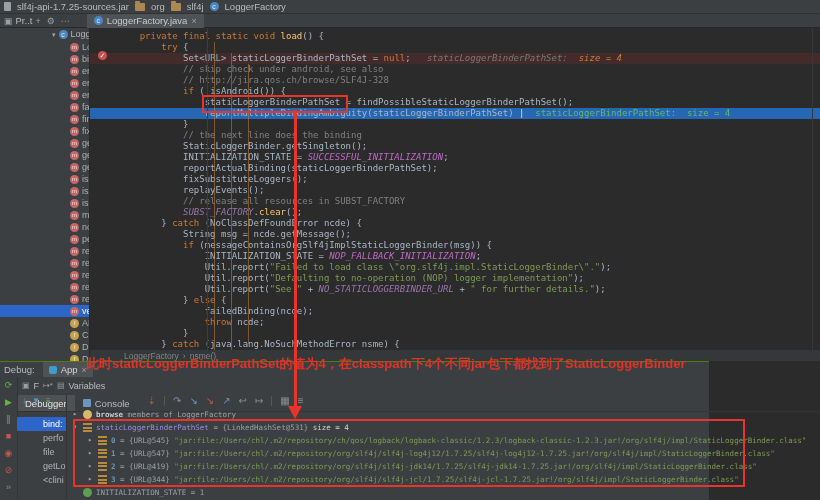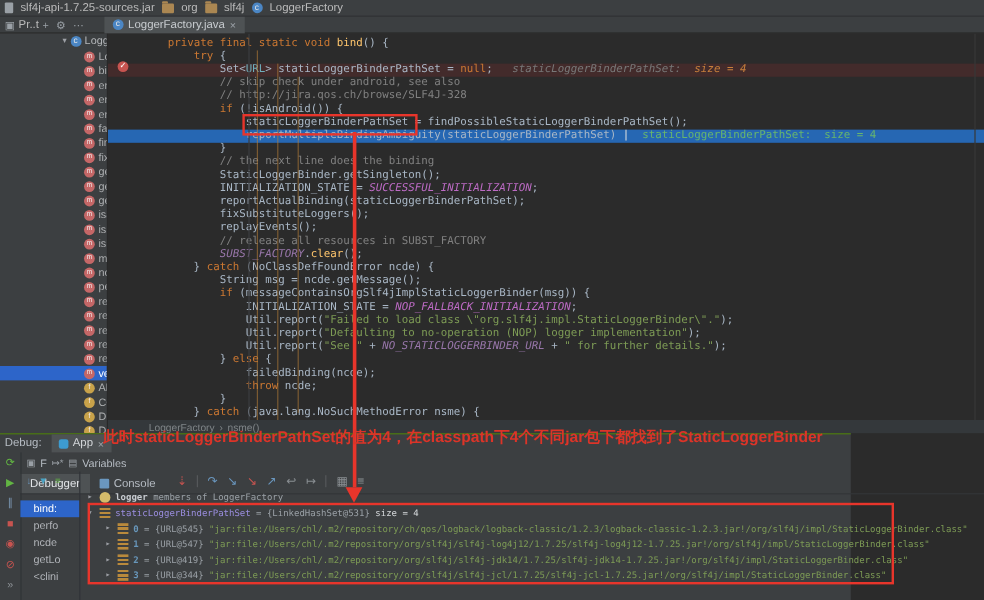--- a/index.html
+++ b/index.html
@@ -62,21 +62,21 @@
   #debug-toolbar{display:flex;align-items:center;gap:8px;margin-left:10px;font-size:10px}
   .tb-icon{cursor:default}
   .tb-sep{width:1px;height:10px;background:#55585a;display:inline-block}
   #left-strip{position:absolute;left:0;top:15px;width:17px;height:124px;border-right:1px solid #313438;
               display:flex;flex-direction:column;align-items:center}
   .strip-icon{height:17px;line-height:17px;font-size:9px}
   
   #frames-panel{position:absolute;left:17px;top:31px;width:49px;height:108px;border-right:1px solid #313438}
   #frames-toolbar{height:14px;display:flex;align-items:center;gap:6px;padding-left:5px;font-size:8px}
   #frames-list{position:absolute;left:0;top:24px;width:49px}
-  .frame-item{height:14px;line-height:14px;font-size:9px;color:#b0b3b8;padding-left:11px;white-space:nowrap;overflow:hidden}
+  .frame-item{height:14px;line-height:14px;font-size:9px;color:#b0b3b8;padding-left:26px;white-space:nowrap;overflow:hidden}
   .frame-item.sel{background:#2d65c9;color:#ffffff}
   
   #vars-header{position:absolute;left:17px;top:16px;height:15px;display:flex;align-items:center;gap:4px;font-size:9px;color:#b6bcc3}
   .hdr-icon{color:#9aa0a6;font-size:8px}
   #variables-list{position:absolute;left:66px;top:46px;width:754px}
   .var-row{height:13px;line-height:13px;font-family:"DejaVu Sans Mono",monospace;font-size:7.5px;
            white-space:pre;color:#9aa0a6;padding-left:7px;display:flex;align-items:center}
   .var-row.ind1{padding-left:22px}
   .var-arrow{display:inline-block;width:10px;color:#9da0a6;font-size:7px;flex:0 0 10px}
   .var-icon{display:inline-block;width:9px;height:9px;margin-right:4px;flex:0 0 9px;border-radius:2px}
@@ -231,21 +231,21 @@
       </div>
       <div class="struct-item">
         <span class="mini-icon icon-field">f</span>
         <span>DE</span>
       </div>
     </div>
 </div>
 
 <div class="abs" id="editor">
   <div id="code-lines">
-      <div class="code-line"><span>    </span><span class="kw">private final static void </span><span class="fn">bind</span><span>() {</span></div>
+      <div class="code-line"><span>    </span><span class="kw">private final static void </span><span class="fn">load</span><span>() {</span></div>
       <div class="code-line"><span>        </span><span class="kw">try</span><span> {</span></div>
       <div class="code-line bp"><span>            </span><span>Set&lt;</span><span class="ty">URL</span><span>&gt; staticLoggerBinderPathSet = </span><span class="kw">null</span><span>;</span><span class="hg">   staticLoggerBinderPathSet:  </span><span class="ho">size = 4</span></div>
       <div class="code-line"><span>            </span><span class="cm">// skip check under android, see also</span></div>
       <div class="code-line"><span>            </span><span class="cm">// http://jira.qos.ch/browse/SLF4J-328</span></div>
       <div class="code-line"><span>            </span><span class="kw">if</span><span> (!isAndroid()) {</span></div>
       <div class="code-line"><span>                </span><span>staticLoggerBinderPathSet</span><span> = findPossibleStaticLoggerBinderPathSet();</span></div>
       <div class="code-line exec"><span>                reportMultipleBindingAmbiguity(staticLoggerBinderPathSet) </span><span class="caret">|</span><span class="hgr">  staticLoggerBinderPathSet:  size = 4</span></div>
       <div class="code-line"><span>            }</span></div>
       <div class="code-line"><span>            </span><span class="cm">// the next line does the binding</span></div>
       <div class="code-line"><span>            StaticLoggerBinder.getSingleton();</span></div>
@@ -335,33 +335,34 @@
 
   <div id="frames-panel">
     <div id="frames-toolbar">
         <span style="color: rgb(106, 151, 191);">↓</span>
         <span style="color: rgb(74, 163, 196);">▼</span>
         <span style="color: rgb(98, 181, 67);">≡</span>
       </div>
     <div id="frames-list">
         <div class="frame-item sel">bind:</div>
         <div class="frame-item">perfo</div>
-        <div class="frame-item">ncde</div>
+        <div class="frame-item">file</div>
         <div class="frame-item">getLo</div>
         <div class="frame-item">&lt;clini</div>
       </div>
   </div>
 
   <div id="variables-list">
-      <div class="var-row"><span class="var-arrow">▸</span><span class="var-icon vic-static"></span><span class="vb">logger </span><span class="vg">members of LoggerFactory</span></div>
+      <div class="var-row"><span class="var-arrow">▸</span><span class="var-icon vic-static"></span><span class="vb">browse </span><span class="vg">members of LoggerFactory</span></div>
       <div class="var-row"><span class="var-arrow">▾</span><span class="var-icon vic-array"></span><span class="vn">staticLoggerBinderPathSet</span><span class="vg"> = </span><span class="vg">{LinkedHashSet@531} </span><span class="vw">size = 4</span></div>
       <div class="var-row ind1"><span class="var-arrow">▸</span><span class="var-icon vic-array"></span><span class="vi">0</span><span class="vg"> = </span><span class="vg">{URL@545} </span><span class="vs">"jar:file:/Users/chl/.m2/repository/ch/qos/logback/logback-classic/1.2.3/logback-classic-1.2.3.jar!/org/slf4j/impl/StaticLoggerBinder.class"</span></div>
       <div class="var-row ind1"><span class="var-arrow">▸</span><span class="var-icon vic-array"></span><span class="vi">1</span><span class="vg"> = </span><span class="vg">{URL@547} </span><span class="vs">"jar:file:/Users/chl/.m2/repository/org/slf4j/slf4j-log4j12/1.7.25/slf4j-log4j12-1.7.25.jar!/org/slf4j/impl/StaticLoggerBinder.class"</span></div>
       <div class="var-row ind1"><span class="var-arrow">▸</span><span class="var-icon vic-array"></span><span class="vi">2</span><span class="vg"> = </span><span class="vg">{URL@419} </span><span class="vs">"jar:file:/Users/chl/.m2/repository/org/slf4j/slf4j-jdk14/1.7.25/slf4j-jdk14-1.7.25.jar!/org/slf4j/impl/StaticLoggerBinder.class"</span></div>
       <div class="var-row ind1"><span class="var-arrow">▸</span><span class="var-icon vic-array"></span><span class="vi">3</span><span class="vg"> = </span><span class="vg">{URL@344} </span><span class="vs">"jar:file:/Users/chl/.m2/repository/org/slf4j/slf4j-jcl/1.7.25/slf4j-jcl-1.7.25.jar!/org/slf4j/impl/StaticLoggerBinder.class"</span></div>
+      <div class="var-row"><span class="var-arrow"> </span><span class="var-icon vic-green"></span><span class="vg">INITIALIZATION_STATE = 1</span></div>
     </div>
 </div>
 
 <div class="abs red-box" style="left:202px;top:95px;width:142px;height:14px"></div>
 <div class="abs" id="anno-arrow-line"></div>
 <div class="abs" id="anno-arrow-head"></div>
 <div class="abs" id="anno-note">此时staticLoggerBinderPathSet的值为4，在classpath下4个不同jar包下都找到了StaticLoggerBinder</div>
 <div class="abs red-box" style="left:73px;top:419px;width:668px;height:64px"></div>
 
 </body></html>

